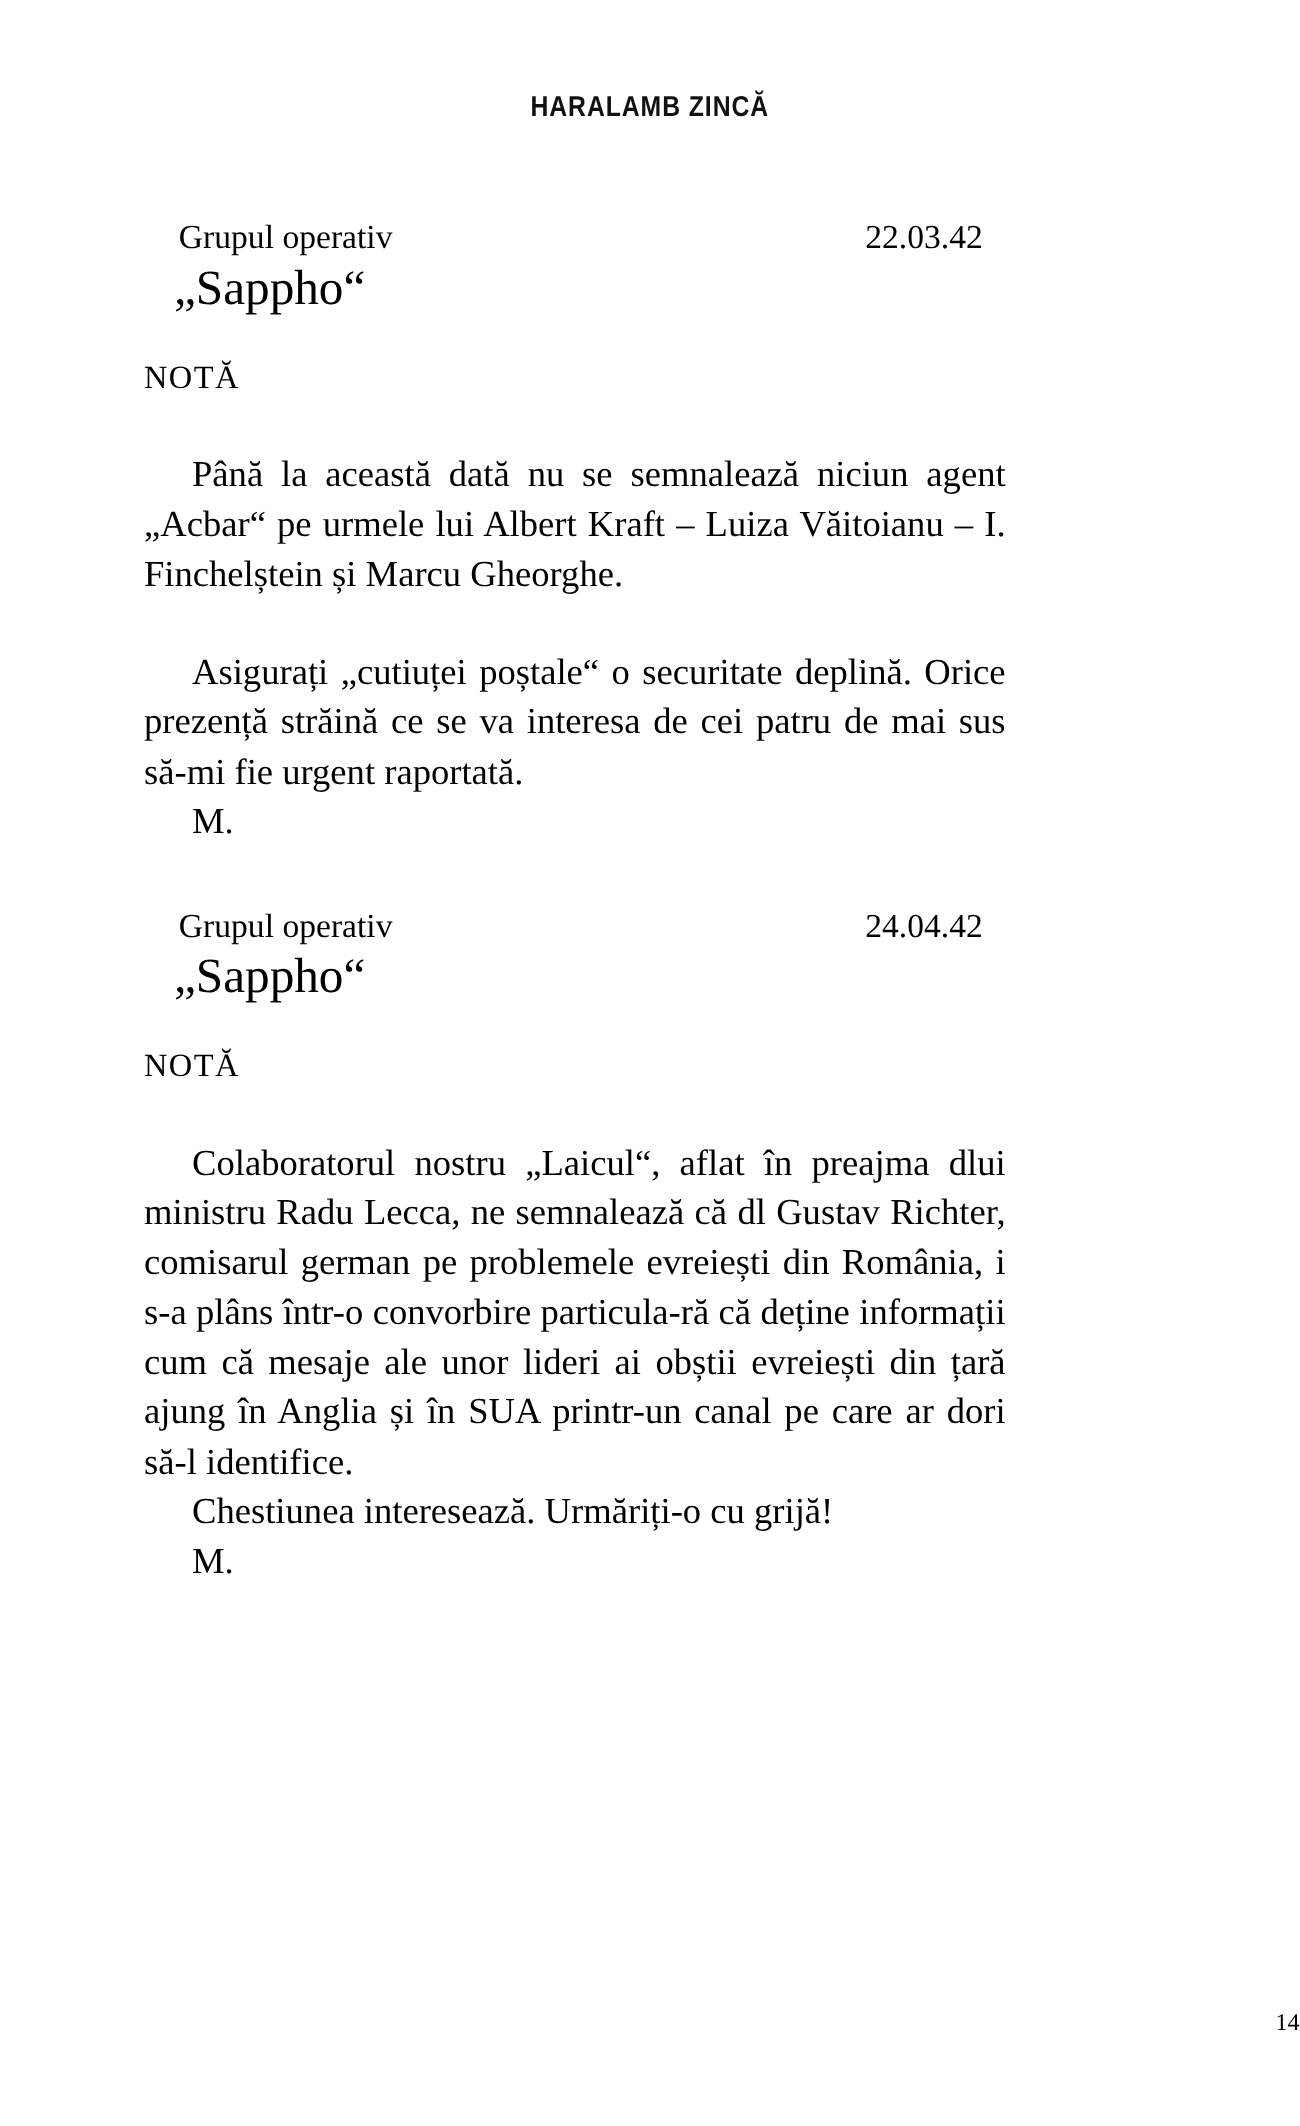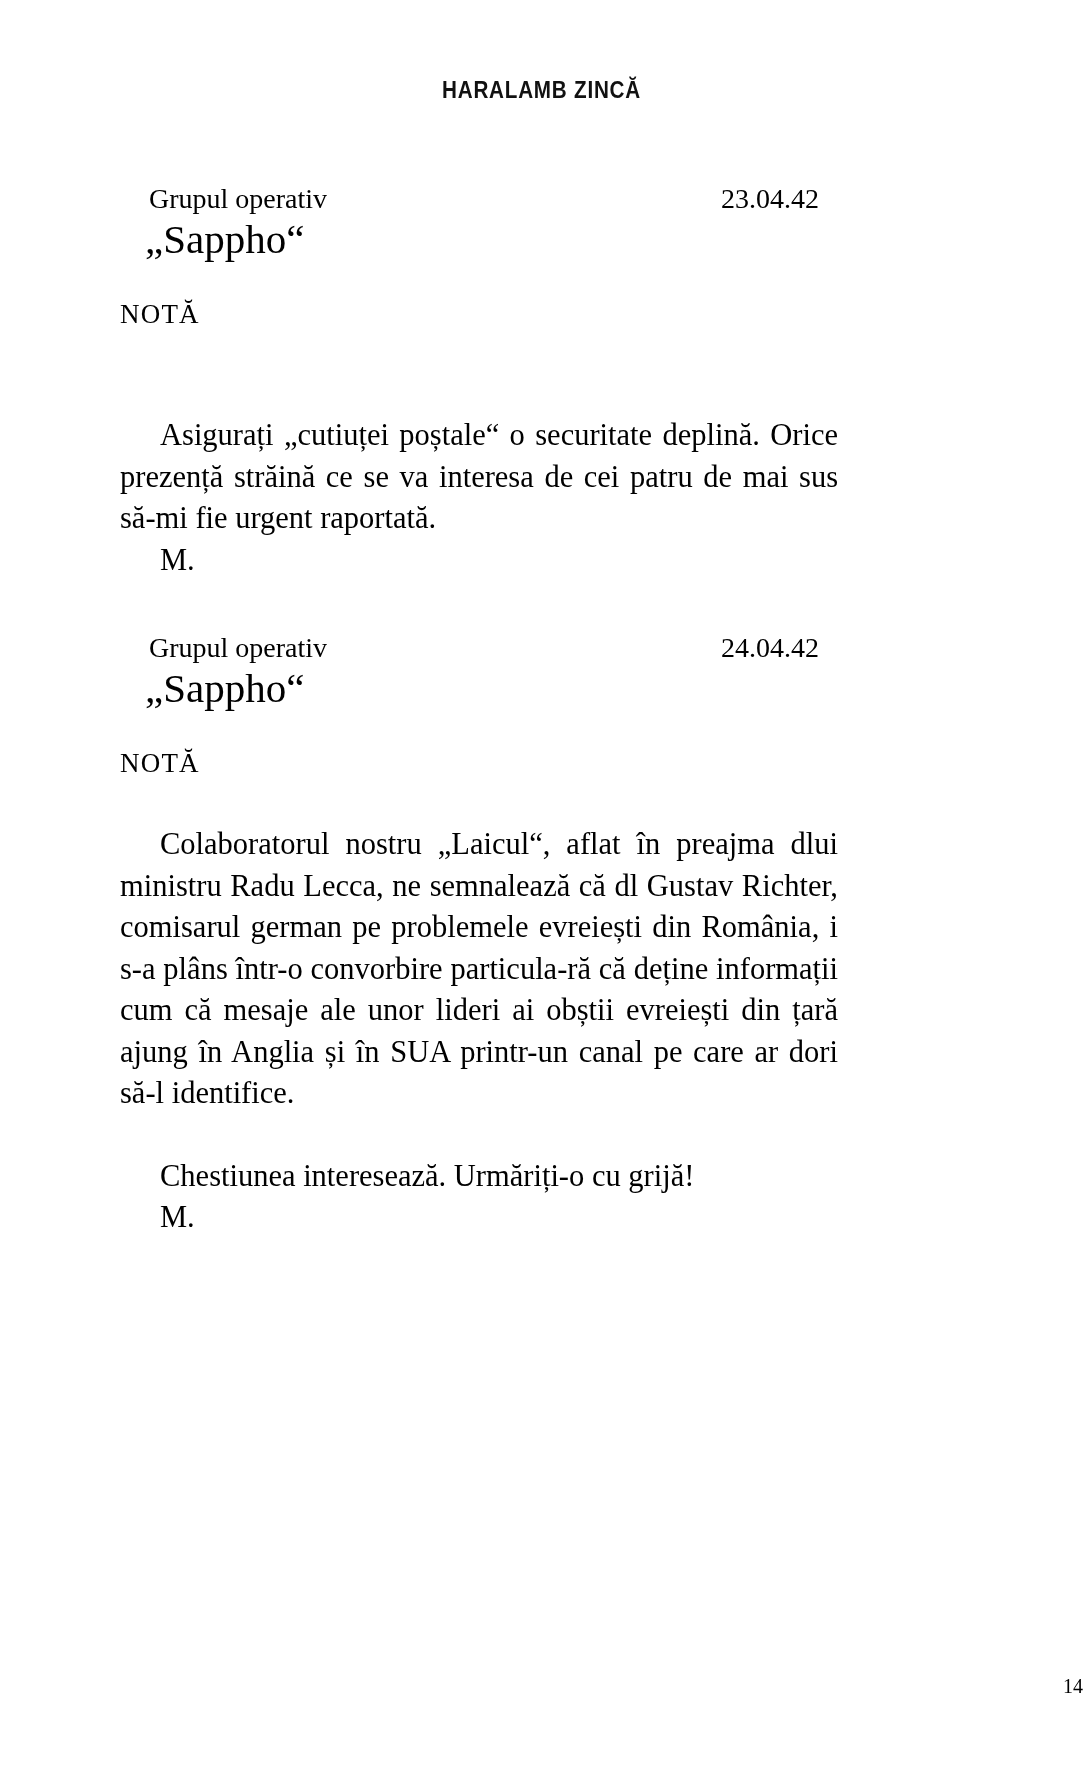--- a/index.html
+++ b/index.html
@@ -77,21 +77,21 @@
 
   p.body {
     font-size: 30.5px;
     line-height: 41.5px;
     text-align: justify;
     text-justify: inter-word;
     margin: 0;
     hyphens: manual;
   }
   p.body.indent { text-indent: 40px; }
-  p.last-left { text-align: left; margin-top: 41px; }
+  p.last-left { text-align: left; }
 
   .sig {
     font-size: 30.5px;
     line-height: 41.5px;
     text-indent: 40px;
   }
   .sp-34 { height: 34px; }
   .sp-40 { height: 40px; }
   .sp-46 { height: 46px; }
 
@@ -111,32 +111,33 @@
 <div class="page">
 
   <div class="running-head">HARALAMB ZINCĂ</div>
 
   <div class="column">
 
     <div class="block">
 
       <div class="report-head">
         <span class="grp">Grupul operativ</span>
-        <span class="date">23.04.42</span>
+        <span class="date">22.03.42</span>
       </div>
 
       <div class="codename">„Sappho“</div>
 
       <div class="sp-34"></div>
 
       <div class="nota">NOTĂ</div>
 
       <div class="sp-40"></div>
 
 
+      <p class="body indent">Până la această dată nu se semnalează niciun agent „Acbar“ pe urmele lui Albert Kraft – Luiza Văitoianu – I. Finchelștein și Marcu Gheorghe.</p>
 
       <div class="sp-40"></div>
 
       <p class="body indent">Asigurați „cutiuței poștale“ o securitate deplină. Orice prezență străină ce se va interesa de cei patru de mai sus să-mi fie urgent raportată.</p>
 
       <div class="sig">M.</div>
     </div>
 
     <div class="sp-46"></div>
 

